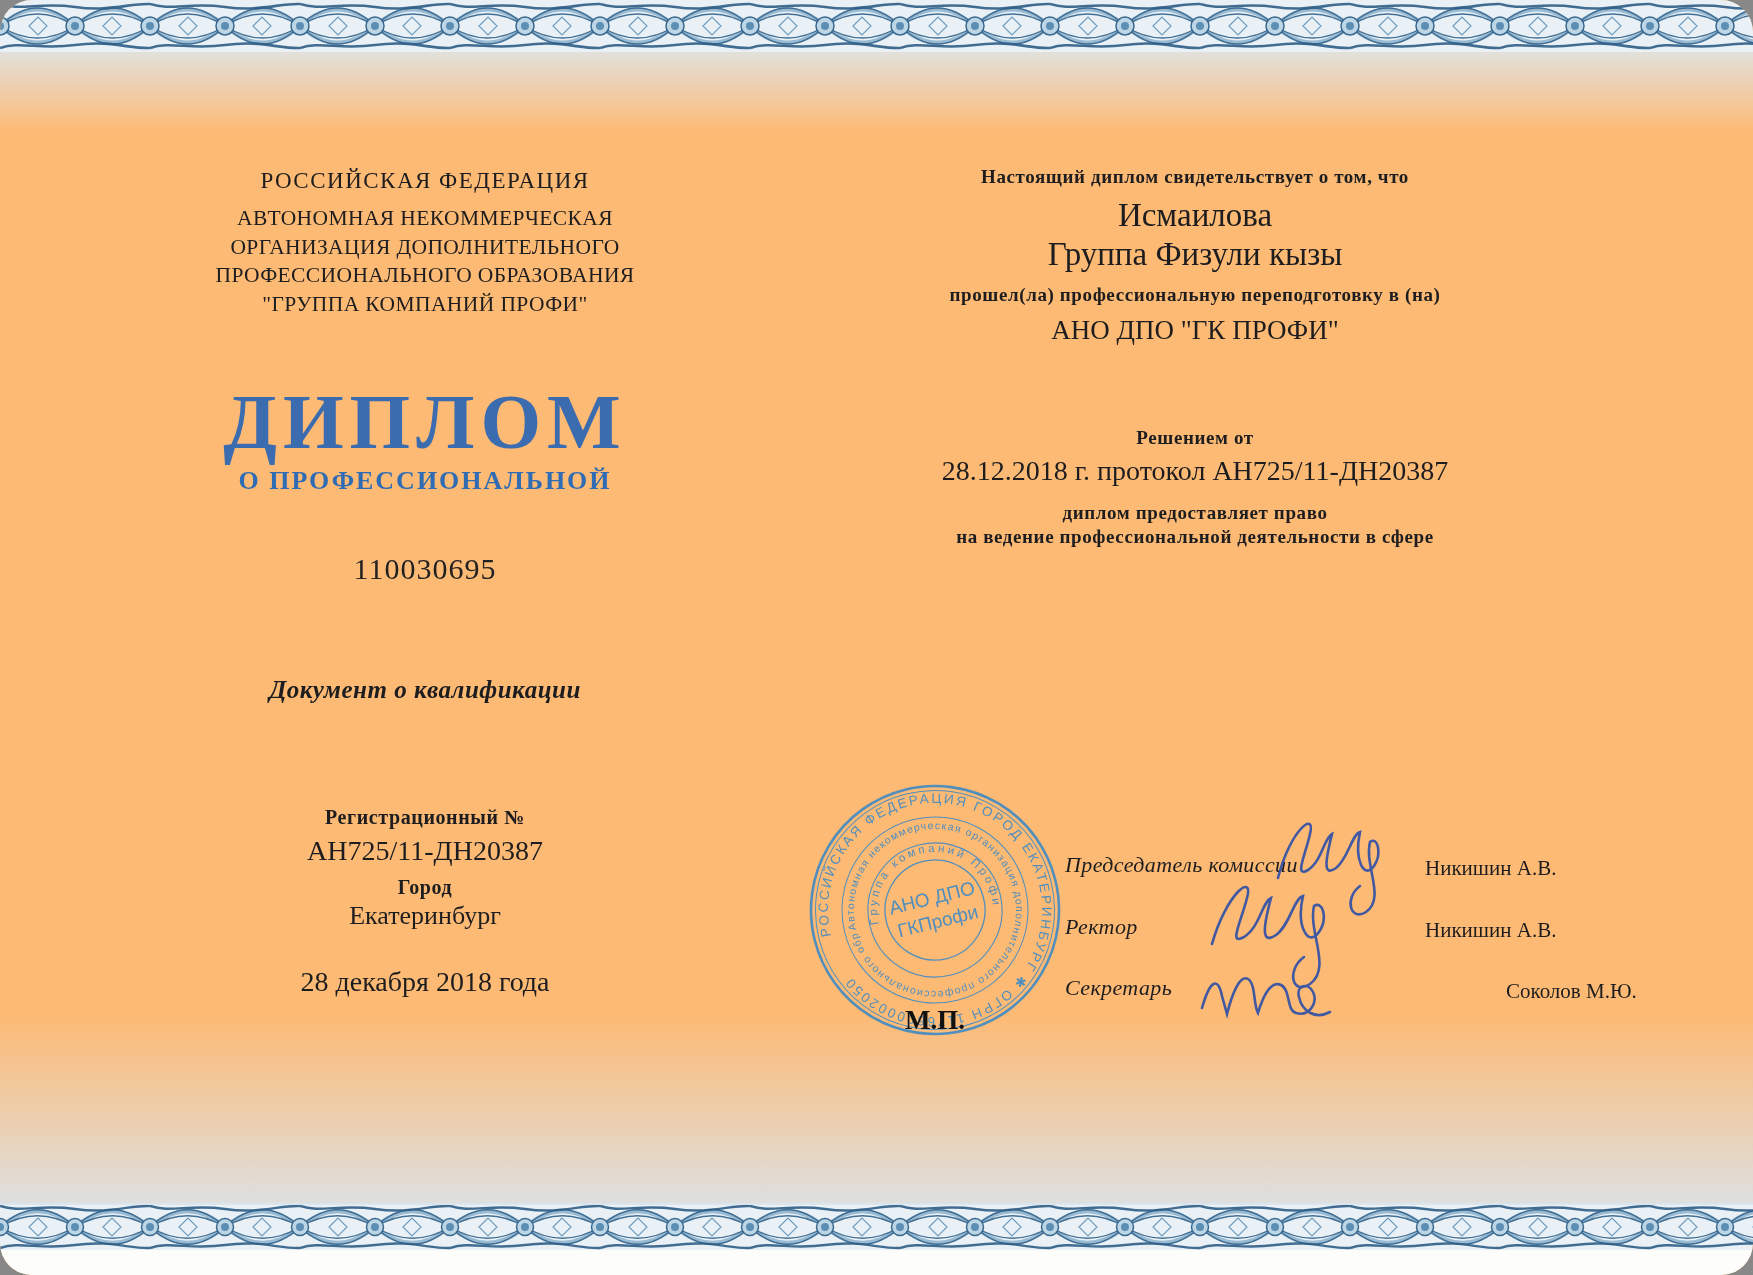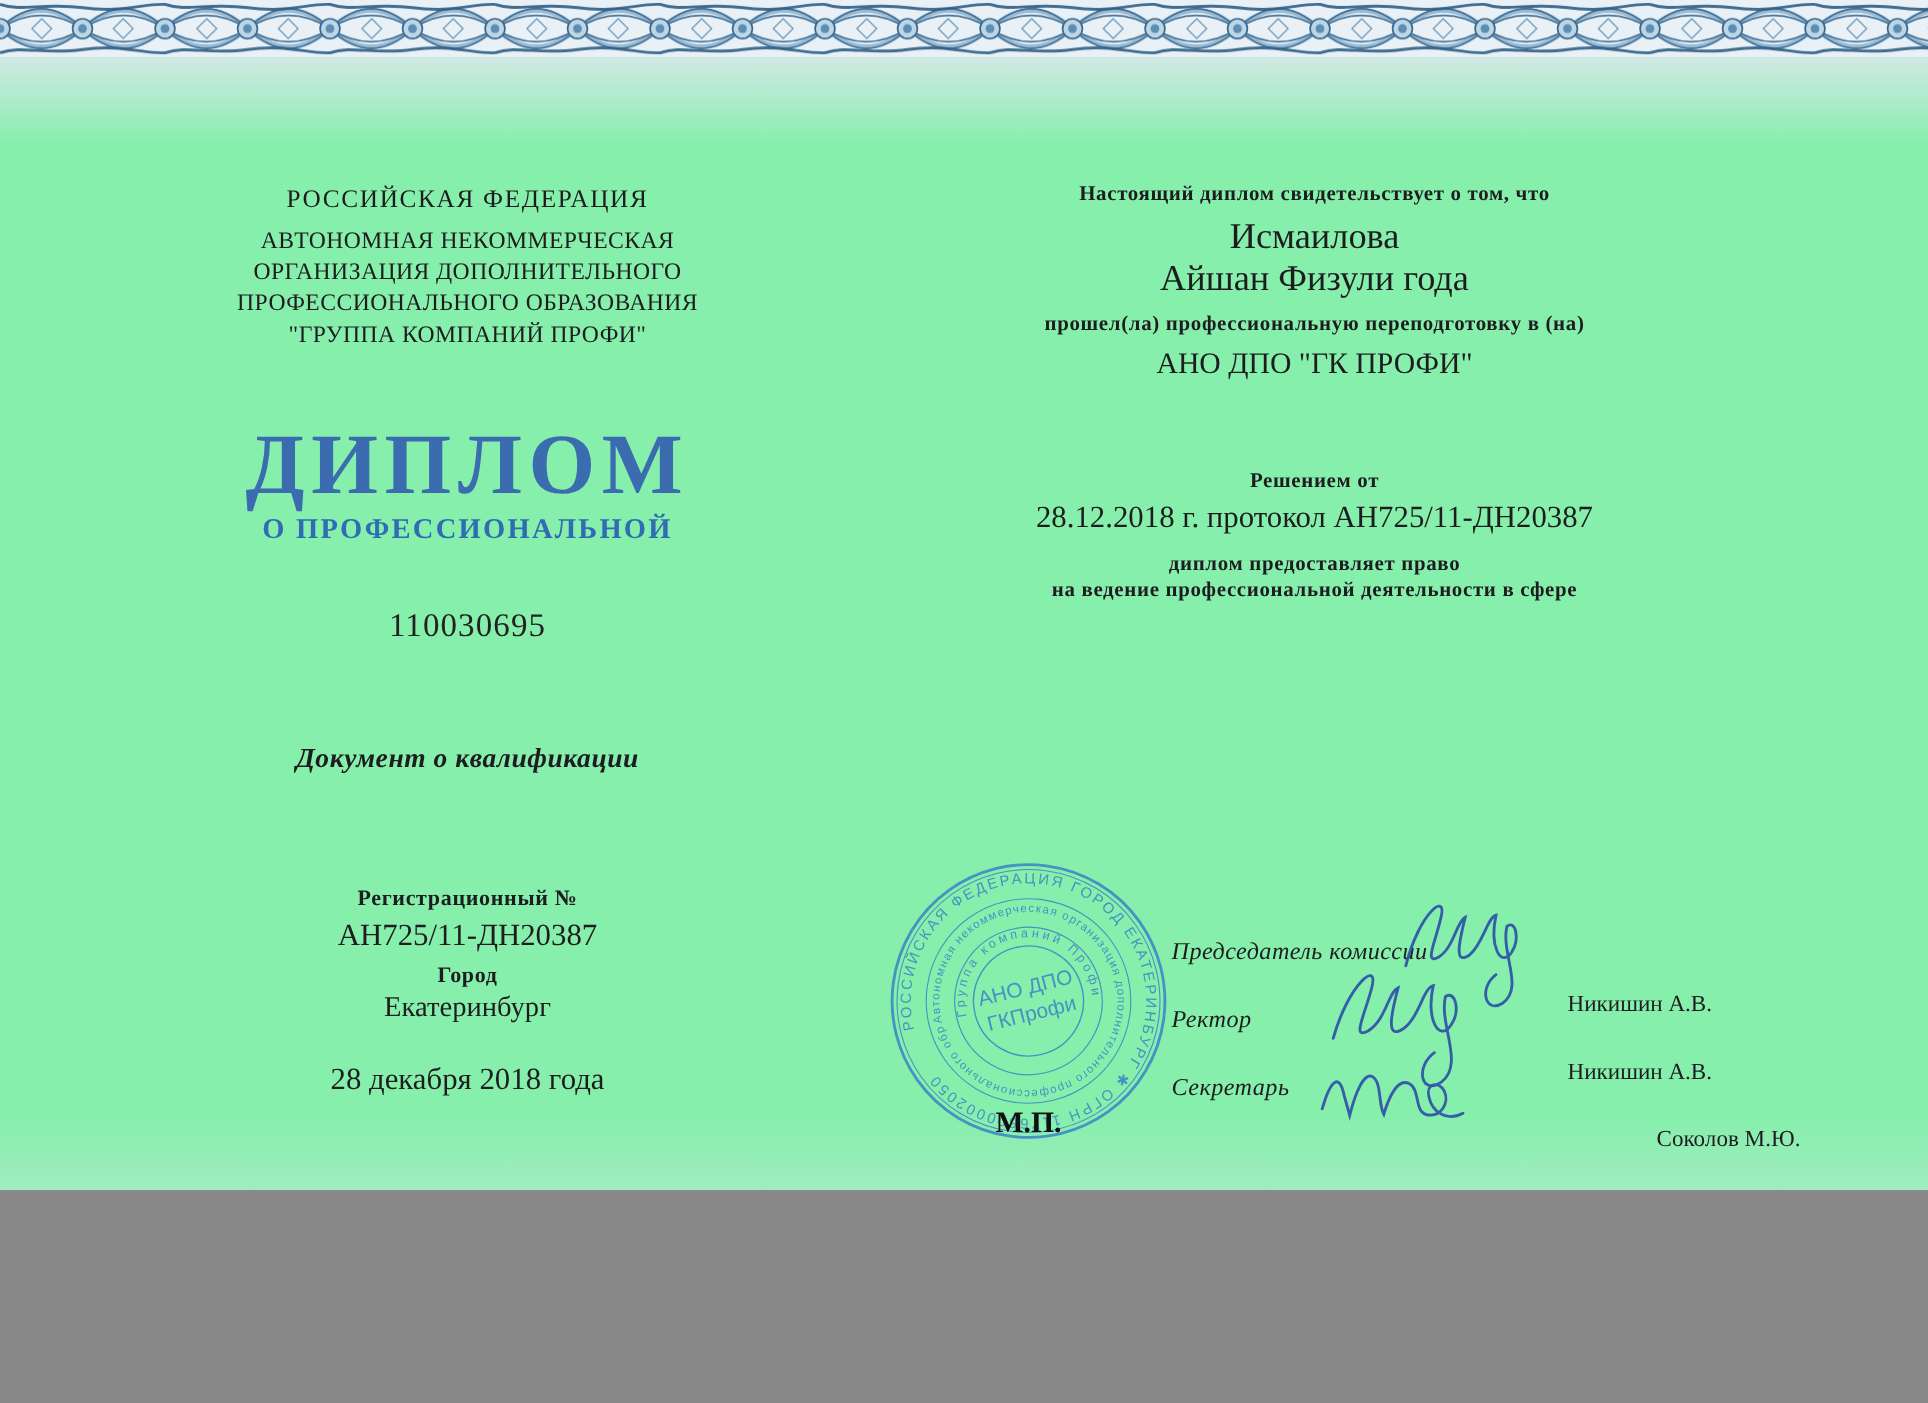--- a/index.html
+++ b/index.html
@@ -1,37 +1,38 @@
 <!DOCTYPE html>
 <html><head>
 <meta charset="utf-8">
 <style>
   html,body{margin:0;padding:0;background:#888;}
   #page{
     position:relative;
-    width:1753px;height:1082px;
-    background:#86efac;
+    width:1753px;height:1275px;
+    background:#fdba74;
     overflow:hidden;
     font-family:"Liberation Serif", serif;
     color:#1d1d1f;
+    border-radius:32px;
   }
   .abs{position:absolute;}
   .ctr{text-align:center;}
   
   .leftcol{left:60px;width:730px;}
   .rightcol{left:845px;width:700px;}
   .small-bold{font-weight:600;letter-spacing:.6px;}
   .tint{pointer-events:none;}
   #tint-top{left:0;top:52px;width:100%;height:80px;
     background:linear-gradient(180deg, rgba(222,231,238,.85), rgba(222,231,238,0));}
   #tint-bottom{left:0;top:1015px;width:100%;height:190px;
     background:linear-gradient(0deg, rgba(218,228,236,.9), rgba(218,228,236,0));}
   #white-bottom{left:0;top:1250px;width:100%;height:25px;background:#fdfdfc;}
   .sig-row-role{font-style:italic;font-size:22px;letter-spacing:.4px;}
-  .sig-row-name{font-size:21px;margin-top:44px;}
+  .sig-row-name{font-size:21px;}
   svg text{font-family:"Liberation Sans", sans-serif;}
 </style>
 </head>
 <body>
 
 <div id="page">
 
   <svg class="abs" style="left:0;top:0" width="1753" height="52">
     <defs>
       <pattern id="guilloche-top" width="150" height="52" patternUnits="userSpaceOnUse">
@@ -115,21 +116,21 @@
   <div class="abs ctr leftcol" style="top:835px;font-size:28px;">АН725/11-ДН20387</div>
 
   <div class="abs ctr leftcol small-bold" style="top:876px;font-size:20px;">Город</div>
   <div class="abs ctr leftcol" style="top:901px;font-size:26px;">Екатеринбург</div>
 
   <div class="abs ctr leftcol" style="top:966px;font-size:28px;">28 декабря 2018 года</div>
 
   <div class="abs ctr rightcol small-bold" style="top:166px;font-size:19px;">Настоящий диплом свидетельствует о том, что</div>
 
   <div class="abs ctr rightcol" style="top:197px;font-size:33px;">Исмаилова</div>
-  <div class="abs ctr rightcol" style="top:236px;font-size:33px;">Айшан Физули года</div>
+  <div class="abs ctr rightcol" style="top:236px;font-size:33px;">Группа Физули кызы</div>
 
   <div class="abs ctr rightcol small-bold" style="top:284px;font-size:19px;">прошел(ла) профессиональную переподготовку в (на)</div>
 
   <div class="abs ctr rightcol" style="top:315px;font-size:27px;">АНО ДПО "ГК ПРОФИ"</div>
 
   <div class="abs ctr rightcol small-bold" style="top:427px;font-size:19px;">Решением от</div>
   <div class="abs ctr rightcol" style="top:455px;font-size:28px;">28.12.2018 г. протокол АН725/11-ДН20387</div>
 
   <div class="abs ctr rightcol small-bold" style="top:502px;font-size:19px;">диплом предоставляет право</div>
   <div class="abs ctr rightcol small-bold" style="top:526px;font-size:19px;">на ведение профессиональной деятельности в сфере</div>

